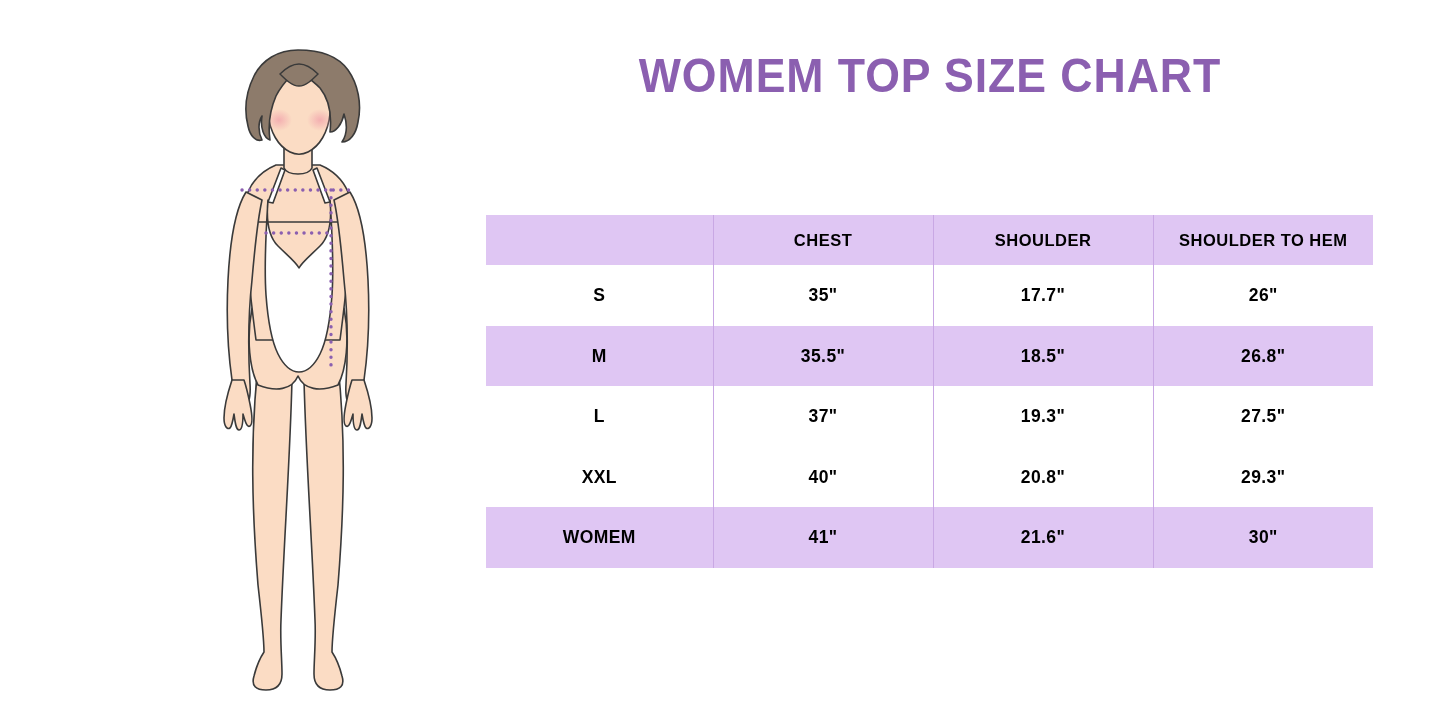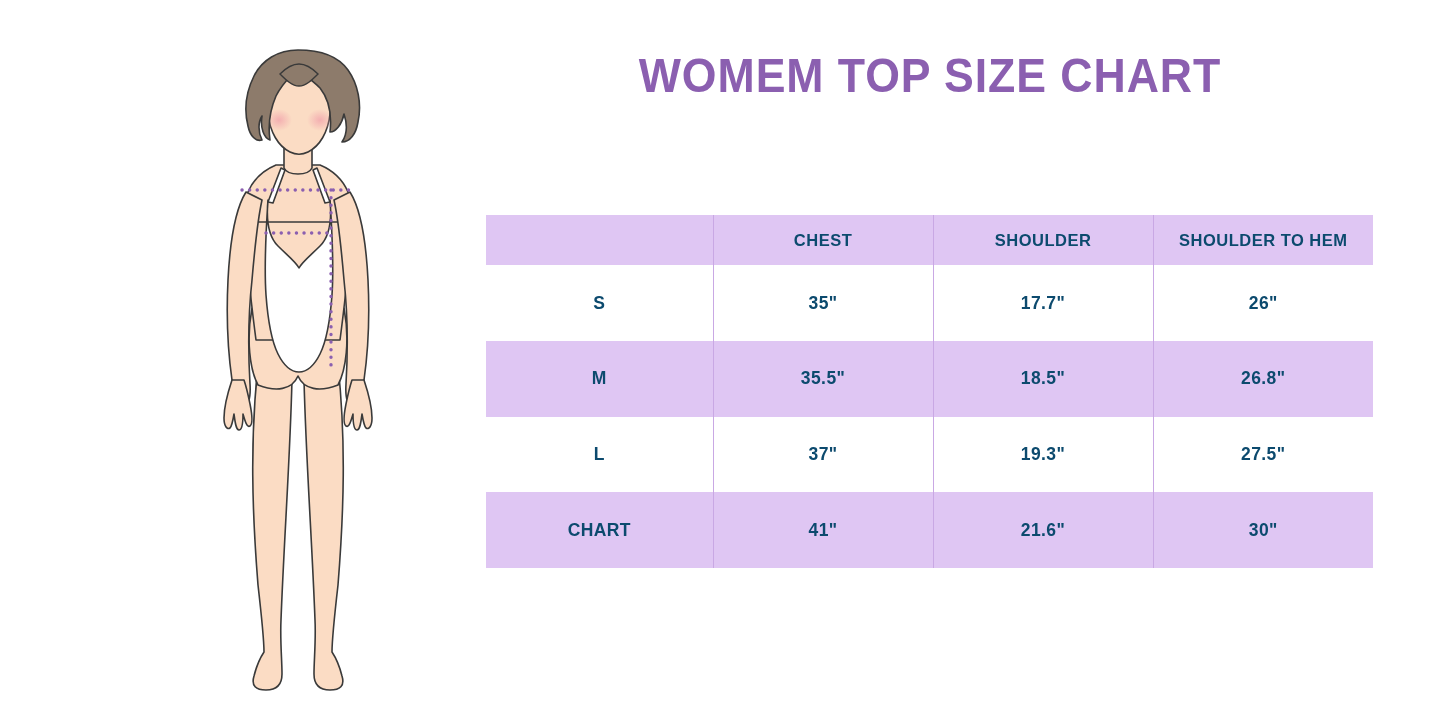--- a/index.html
+++ b/index.html
@@ -54,21 +54,21 @@
     height: 100%;
     border-collapse: collapse;
     table-layout: fixed;
   }
   table#size-table col.c-size { width: 25.6%; }
   table#size-table col.c-val  { width: 24.8%; }
   table#size-table th,
   table#size-table td {
     text-align: center;
     vertical-align: middle;
-    color: #0c4a6e;
+    color: #000000;
     font-family: "Liberation Sans Narrow", "Liberation Sans", sans-serif;
     font-weight: bold;
     font-size: 17.5px;
     letter-spacing: 0.4px;
     padding: 0;
     border: none;
     height: 50.4px;
   }
   table#size-table th { font-size: 16.5px; letter-spacing: 0.5px; }
   
@@ -207,21 +207,27 @@
         <td>35.5"</td>
         <td>18.5"</td>
         <td>26.8"</td>
       </tr>
       <tr class="row-plain">
         <td>L</td>
         <td>37"</td>
         <td>19.3"</td>
         <td>27.5"</td>
       </tr>
+      <tr class="row-plain">
+        <td>XXL</td>
+        <td>40"</td>
+        <td>20.8"</td>
+        <td>29.3"</td>
+      </tr>
       <tr class="row-shaded">
-        <td>CHART</td>
+        <td>WOMEM</td>
         <td>41"</td>
         <td>21.6"</td>
         <td>30"</td>
       </tr>
     </tbody>
   </table>
 </div>
 
 </body></html>

